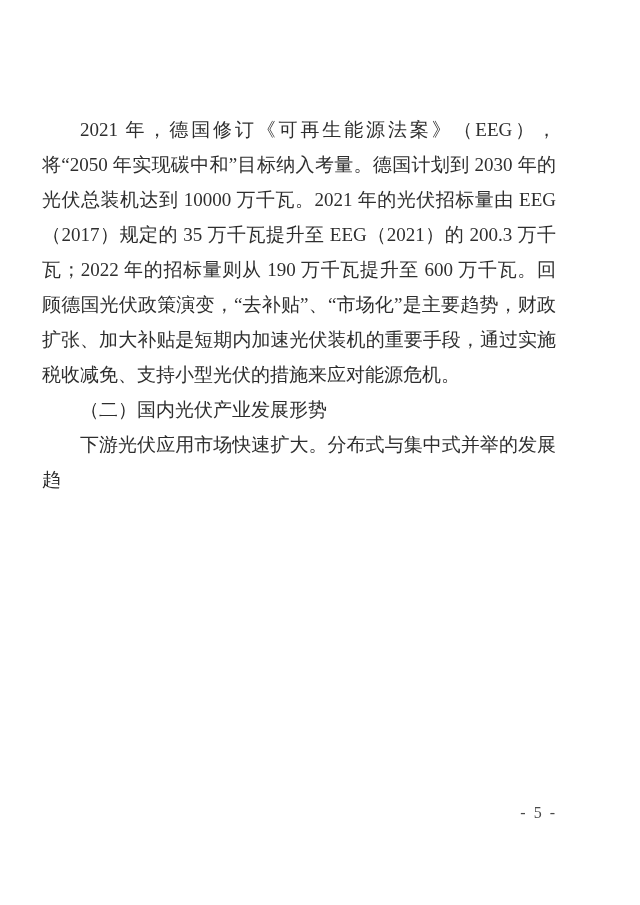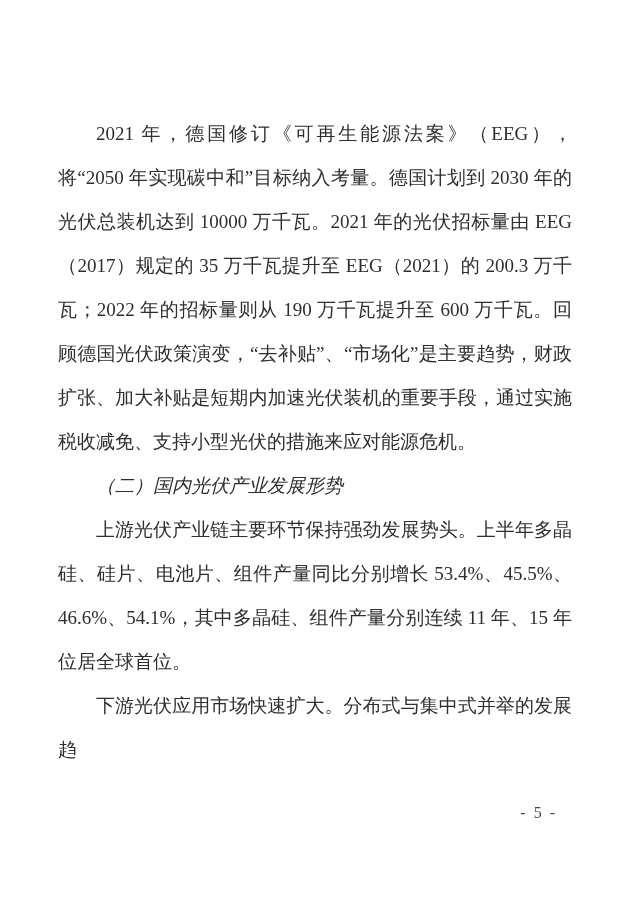--- a/index.html
+++ b/index.html
@@ -11,55 +11,53 @@
     position: relative;
     width: 640px;
     height: 905px;
     background: #ffffff;
     overflow: hidden;
     font-family: "Liberation Serif", "DejaVu Serif", serif;
     color: #2e2e2e;
   }
   .content {
     position: absolute;
-    left: 58px;
+    left: 42px;
     top: 112px;
     width: 514px;
     font-size: 19px;
-    line-height: 44px;
+    line-height: 35px;
     text-align: justify;
     text-justify: inter-character;
     word-break: normal;
     overflow-wrap: break-word;
   }
   .content p {
     margin: 0;
     padding: 0;
     text-indent: 2em;
   }
   .content p.section-heading {
     
     text-indent: 2em;
-    font-style: italic;
   }
   .page-number {
     position: absolute;
     top: 803px;
     right: 83px;
     font-size: 16px;
     line-height: 20px;
     letter-spacing: 2px;
     color: #4a4a4a;
     white-space: nowrap;
   }
 </style>
 </head>
 <body>
 
 <div class="page">
   <div class="content">
     <p>2021 年，德国修订《可再生能源法案》（EEG），将“2050 年实现碳中和”目标纳入考量。德国计划到 2030 年的光伏总装机达到 10000 万千瓦。2021 年的光伏招标量由 EEG（2017）规定的 35 万千瓦提升至 EEG（2021）的 200.3 万千瓦；2022 年的招标量则从 190 万千瓦提升至 600 万千瓦。回顾德国光伏政策演变，“去补贴”、“市场化”是主要趋势，财政扩张、加大补贴是短期内加速光伏装机的重要手段，通过实施税收减免、支持小型光伏的措施来应对能源危机。</p>
     <p class="section-heading">（二）国内光伏产业发展形势</p>
-    <p>上游光伏产业链主要环节保持强劲发展势头。上半年多晶硅、硅片、电池片、组件产量同比分别增长 53.4%、45.5%、46.6%、54.1%，其中多晶硅、组件产量分别连续 11 年、15 年位居全球首位。</p>
     <p>下游光伏应用市场快速扩大。分布式与集中式并举的发展趋</p>
   </div>
   <div class="page-number">- 5 -</div>
 </div>
 
 </body></html>

